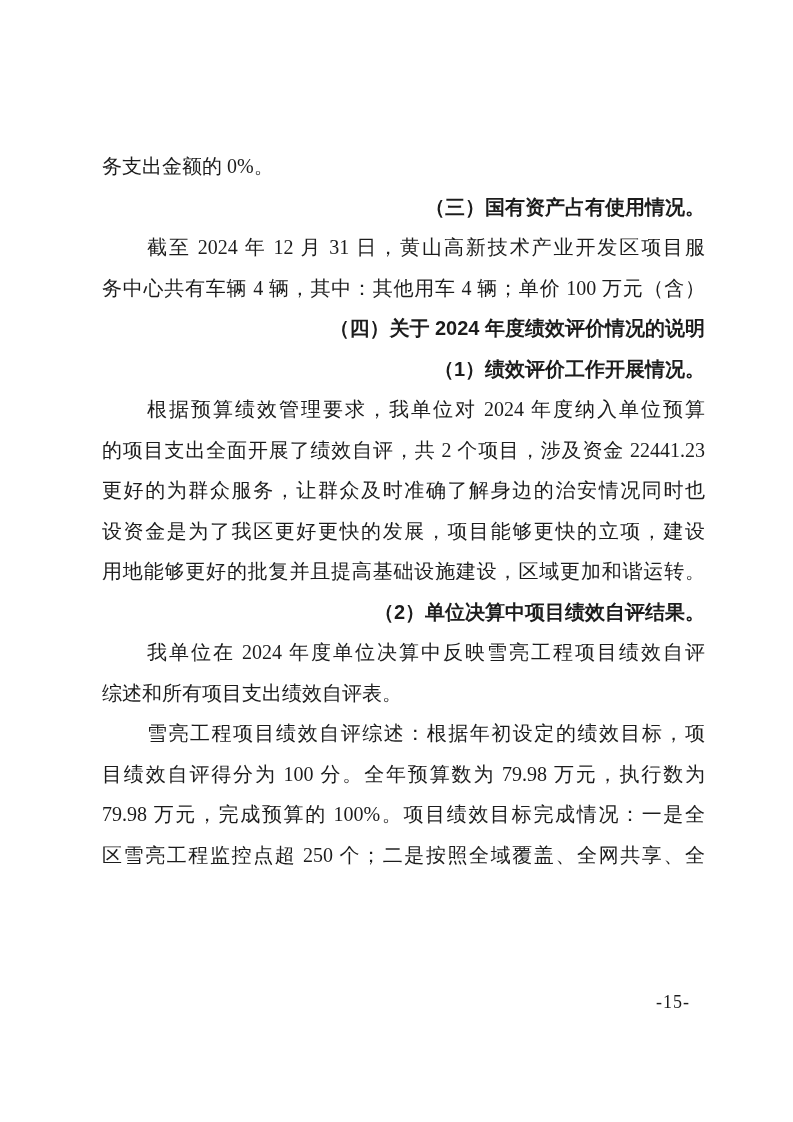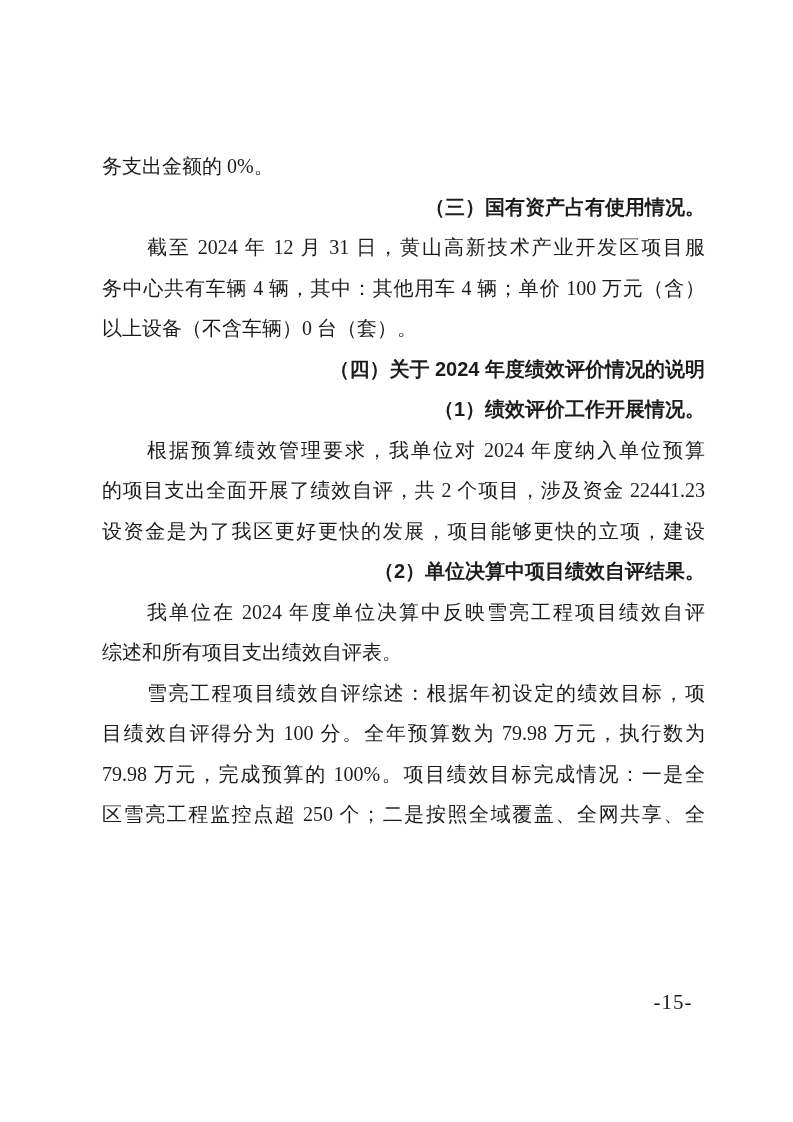--- a/index.html
+++ b/index.html
@@ -47,41 +47,42 @@
     text-indent: 40px;
     font-weight: 700;
     font-family: "Liberation Sans", "DejaVu Sans", sans-serif;
     text-align: right;
   }
   .page-number {
     position: absolute;
     left: 646px;
     top: 990px;
     width: 54px;
-    font-size: 21px;
+    font-size: 18px;
     line-height: 24px;
     letter-spacing: 1px;
     text-align: center;
     color: #1c1c1c;
   }
 </style>
 </head>
 <body>
 
 <div class="text-block">
   <div class="line end">务支出金额的 0%。</div>
   <div class="line h-main">（三）国有资产占有使用情况。</div>
   <div class="line fill indent">截至 2024 年 12 月 31 日，黄山高新技术产业开发区项目服</div>
   <div class="line fill">务中心共有车辆 4 辆，其中：其他用车 4 辆；单价 100 万元（含）</div>
-  <div class="line end">以上设备（不含车辆）0 台（套）。</div>
   <div class="line h-main">（四）关于 2024 年度绩效评价情况的说明</div>
   <div class="line h-sub">（1）绩效评价工作开展情况。</div>
   <div class="line fill indent">根据预算绩效管理要求，我单位对 2024 年度纳入单位预算</div>
   <div class="line fill">的项目支出全面开展了绩效自评，共 2 个项目，涉及资金 22441.23</div>
+  <div class="line fill">更好的为群众服务，让群众及时准确了解身边的治安情况同时也</div>
   <div class="line fill">设资金是为了我区更好更快的发展，项目能够更快的立项，建设</div>
+  <div class="line fill">用地能够更好的批复并且提高基础设施建设，区域更加和谐运转。</div>
   <div class="line h-sub">（2）单位决算中项目绩效自评结果。</div>
   <div class="line fill indent">我单位在 2024 年度单位决算中反映雪亮工程项目绩效自评</div>
   <div class="line end">综述和所有项目支出绩效自评表。</div>
   <div class="line fill indent">雪亮工程项目绩效自评综述：根据年初设定的绩效目标，项</div>
   <div class="line fill">目绩效自评得分为 100 分。全年预算数为 79.98 万元，执行数为</div>
   <div class="line fill">79.98 万元，完成预算的 100%。项目绩效目标完成情况：一是全</div>
   <div class="line fill">区雪亮工程监控点超 250 个；二是按照全域覆盖、全网共享、全</div>
 </div>
 
 <div class="page-number">-15-</div>

